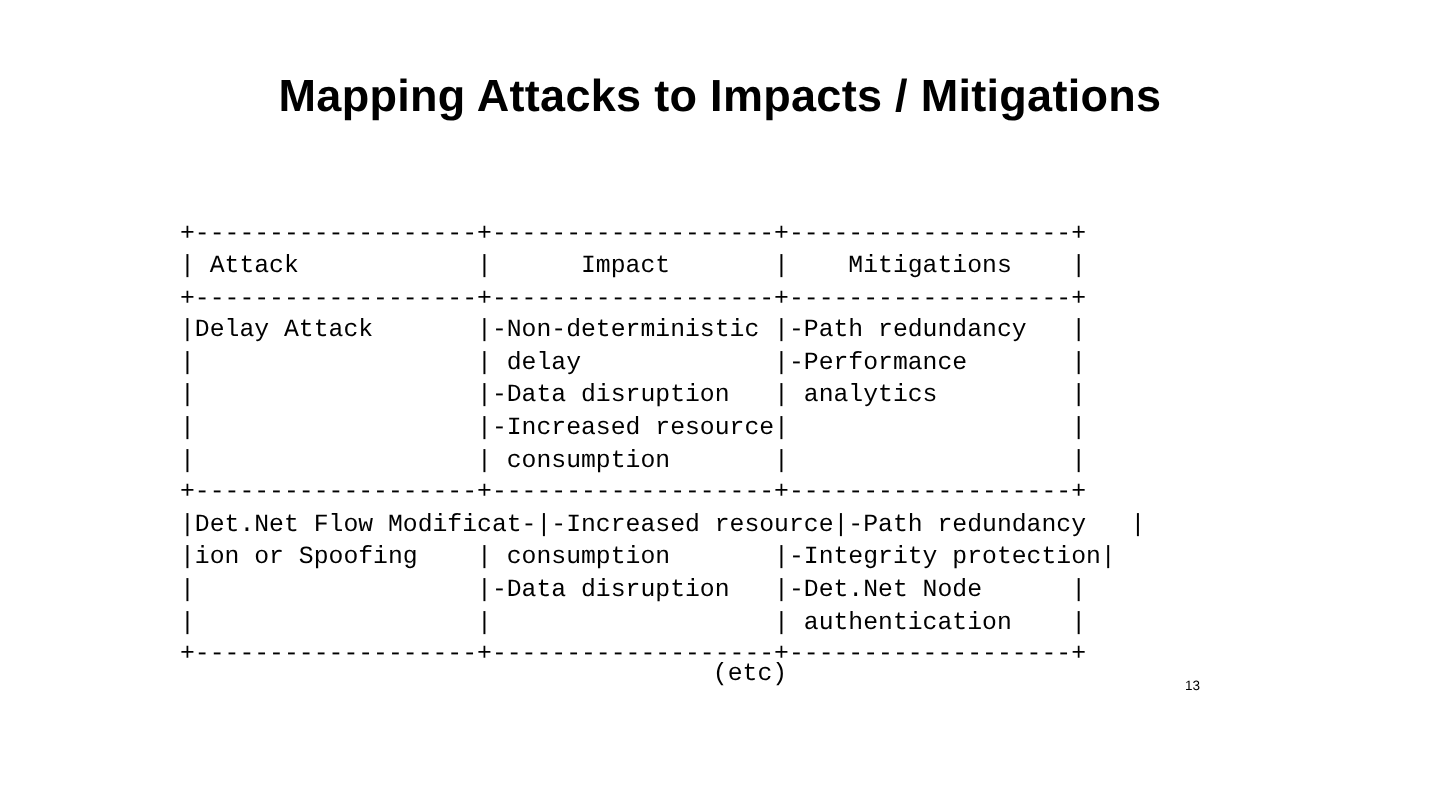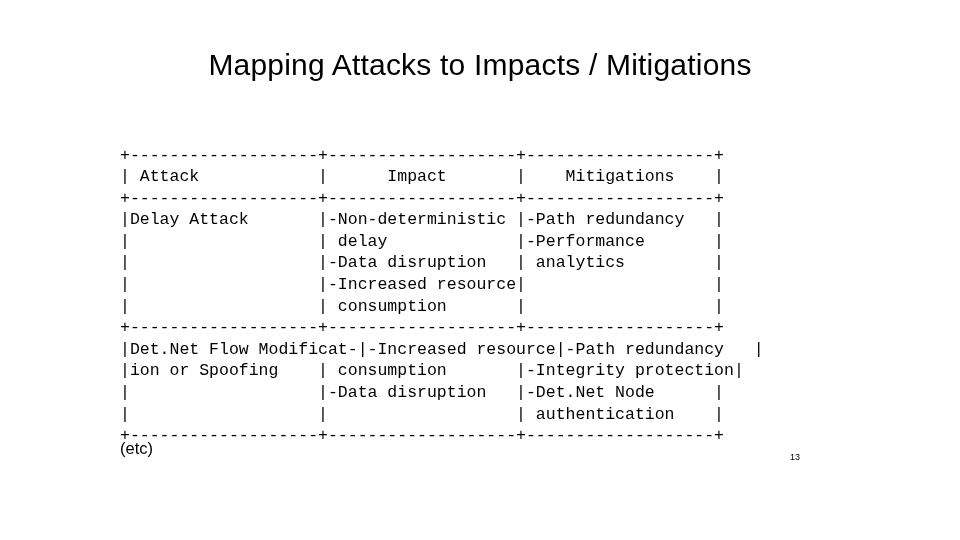--- a/index.html
+++ b/index.html
@@ -19,47 +19,47 @@
     height: 540px;
   }
   .slide-title {
     position: absolute;
     left: 0;
     top: 48px;
     width: 960px;
     text-align: center;
     font-family: "Liberation Sans", sans-serif;
     font-size: 30px;
-    font-weight: 400;
+    font-weight: 700;
     color: #000000;
     letter-spacing: 0.2px;
   }
   .ascii-block {
     position: absolute;
     left: 120px;
     top: 128px;
     width: 760px;
     font-family: "Liberation Mono", monospace;
     font-size: 16.5px;
     line-height: 21.6px;
     color: #000000;
     white-space: pre;
     letter-spacing: 0px;
   }
   .etc-line {
     position: absolute;
     left: 120px;
     top: 438px;
     width: 760px;
-    font-family: Liberation Sans, sans-serif;
+    font-family: Liberation Mono, monospace;
     font-size: 16.5px;
     line-height: 21.6px;
     color: #000000;
     white-space: pre;
-    text-align: left;
+    text-align: center;
   }
   .page-number {
     position: absolute;
     left: 775px;
     top: 452px;
     width: 40px;
     text-align: center;
     font-family: "Liberation Sans", sans-serif;
     font-size: 9px;
     color: #000000;

